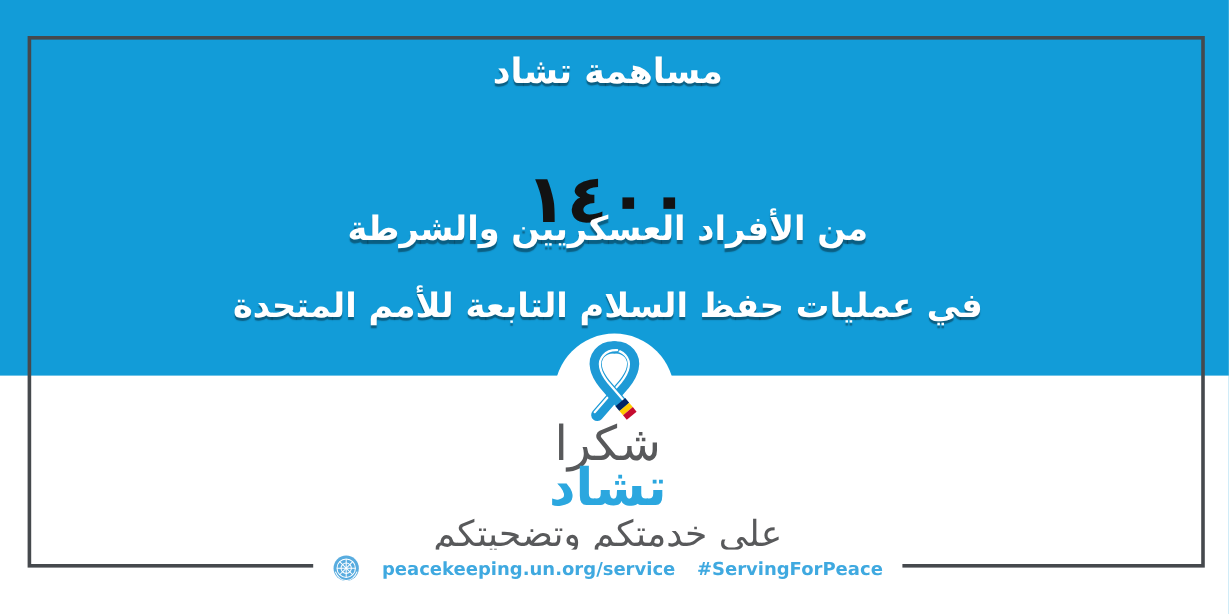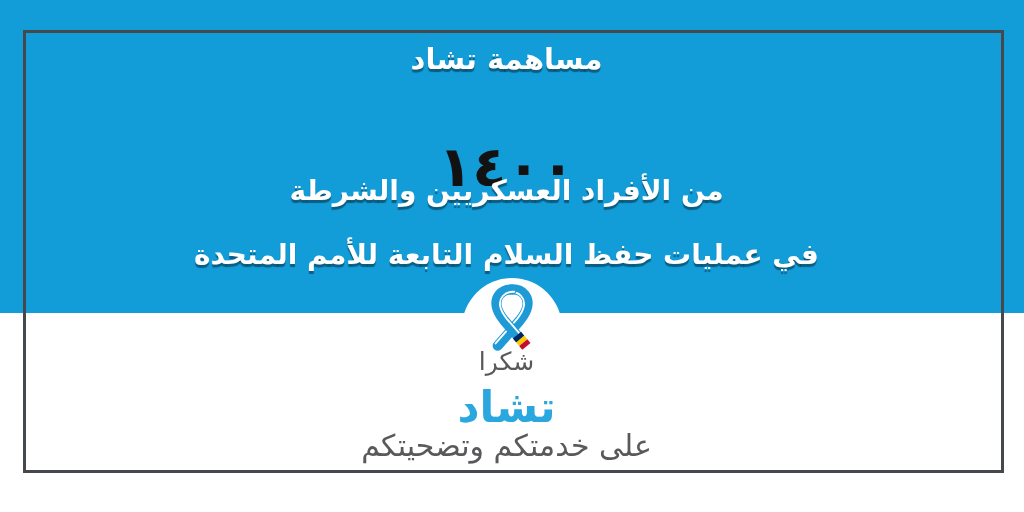--- a/index.html
+++ b/index.html
@@ -60,21 +60,21 @@
   .ribbon-circle {
     position: absolute; left: 462px; top: 278px;
     width: 100px; height: 100px;
     border-radius: 50%;
     background: #ffffff;
     display: flex; justify-content: center;
   }
   .ribbon-circle svg { margin-top: 5px; }
   .thanks-word {
     top: 348px;
-    font-size: 25px;
+    font-size: 40px;
     color: var(--gray-text);
     line-height: 1.1;
   }
   .thanks-country {
     top: 386px;
     font-size: 43px; font-weight: bold;
     color: var(--chad-blue);
     line-height: 1.0;
   }
   .thanks-line {
@@ -138,14 +138,32 @@
       </g>
     </svg>
   </div>
 
   <div class="centered-text thanks-word">شكرا</div>
 
   <div class="centered-text thanks-country">تشاد</div>
 
   <div class="centered-text thanks-line">على خدمتكم وتضحيتكم</div>
 
+  <div class="footer">
+    <div class="footer-inner">
+      <svg width="23" height="23" viewBox="0 0 24 24" aria-hidden="true">
+        <circle cx="12" cy="12" r="11" style="fill: var(--un-logo-blue)"></circle>
+        <g stroke="#ffffff" stroke-width="0.9" fill="none">
+          <circle cx="12" cy="12" r="8"></circle>
+          <circle cx="12" cy="12" r="4.5"></circle>
+          <line x1="4" y1="12" x2="20" y2="12"></line>
+          <line x1="12" y1="4" x2="12" y2="20"></line>
+          <line x1="6.3" y1="6.3" x2="17.7" y2="17.7"></line>
+          <line x1="17.7" y1="6.3" x2="6.3" y2="17.7"></line>
+        </g>
+        <path d="M2.5 15 C4.5 20 8 22.5 12 22.8 M21.5 15 C19.5 20 16 22.5 12 22.8" stroke="#ffffff" stroke-width="0.9" fill="none"></path>
+      </svg>
+      <span class="footer-url">peacekeeping.un.org/service</span>
+      <span class="footer-hashtag">#ServingForPeace</span>
+    </div>
+  </div>
 
 </div>
 
 </body></html>

